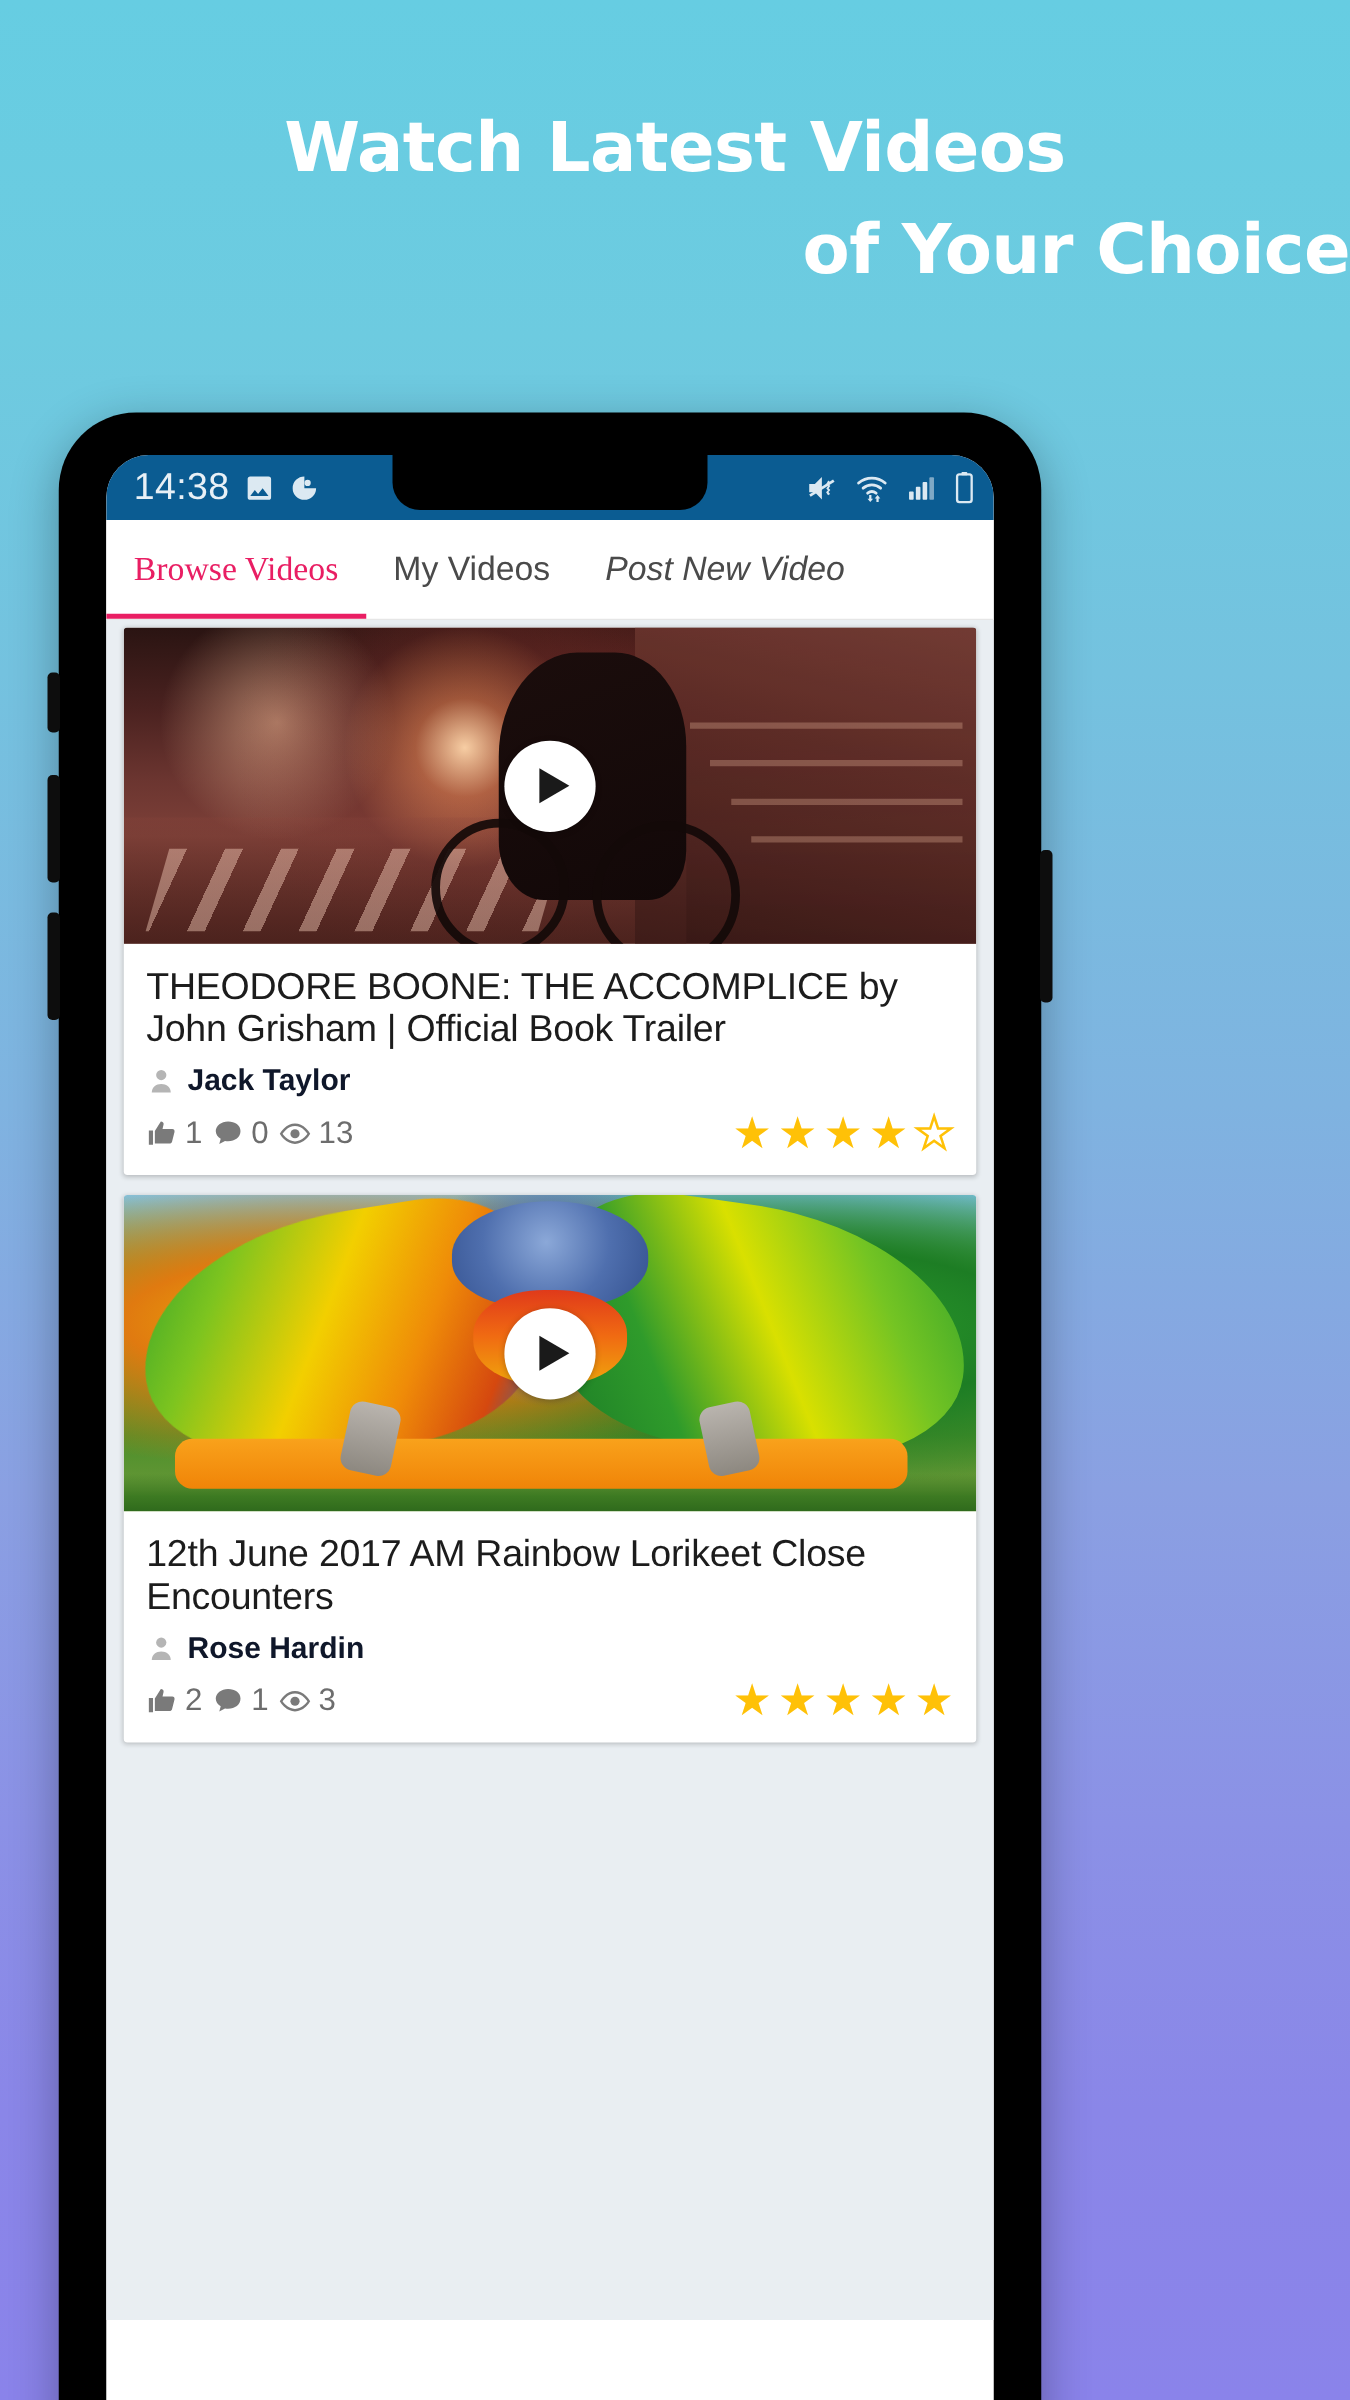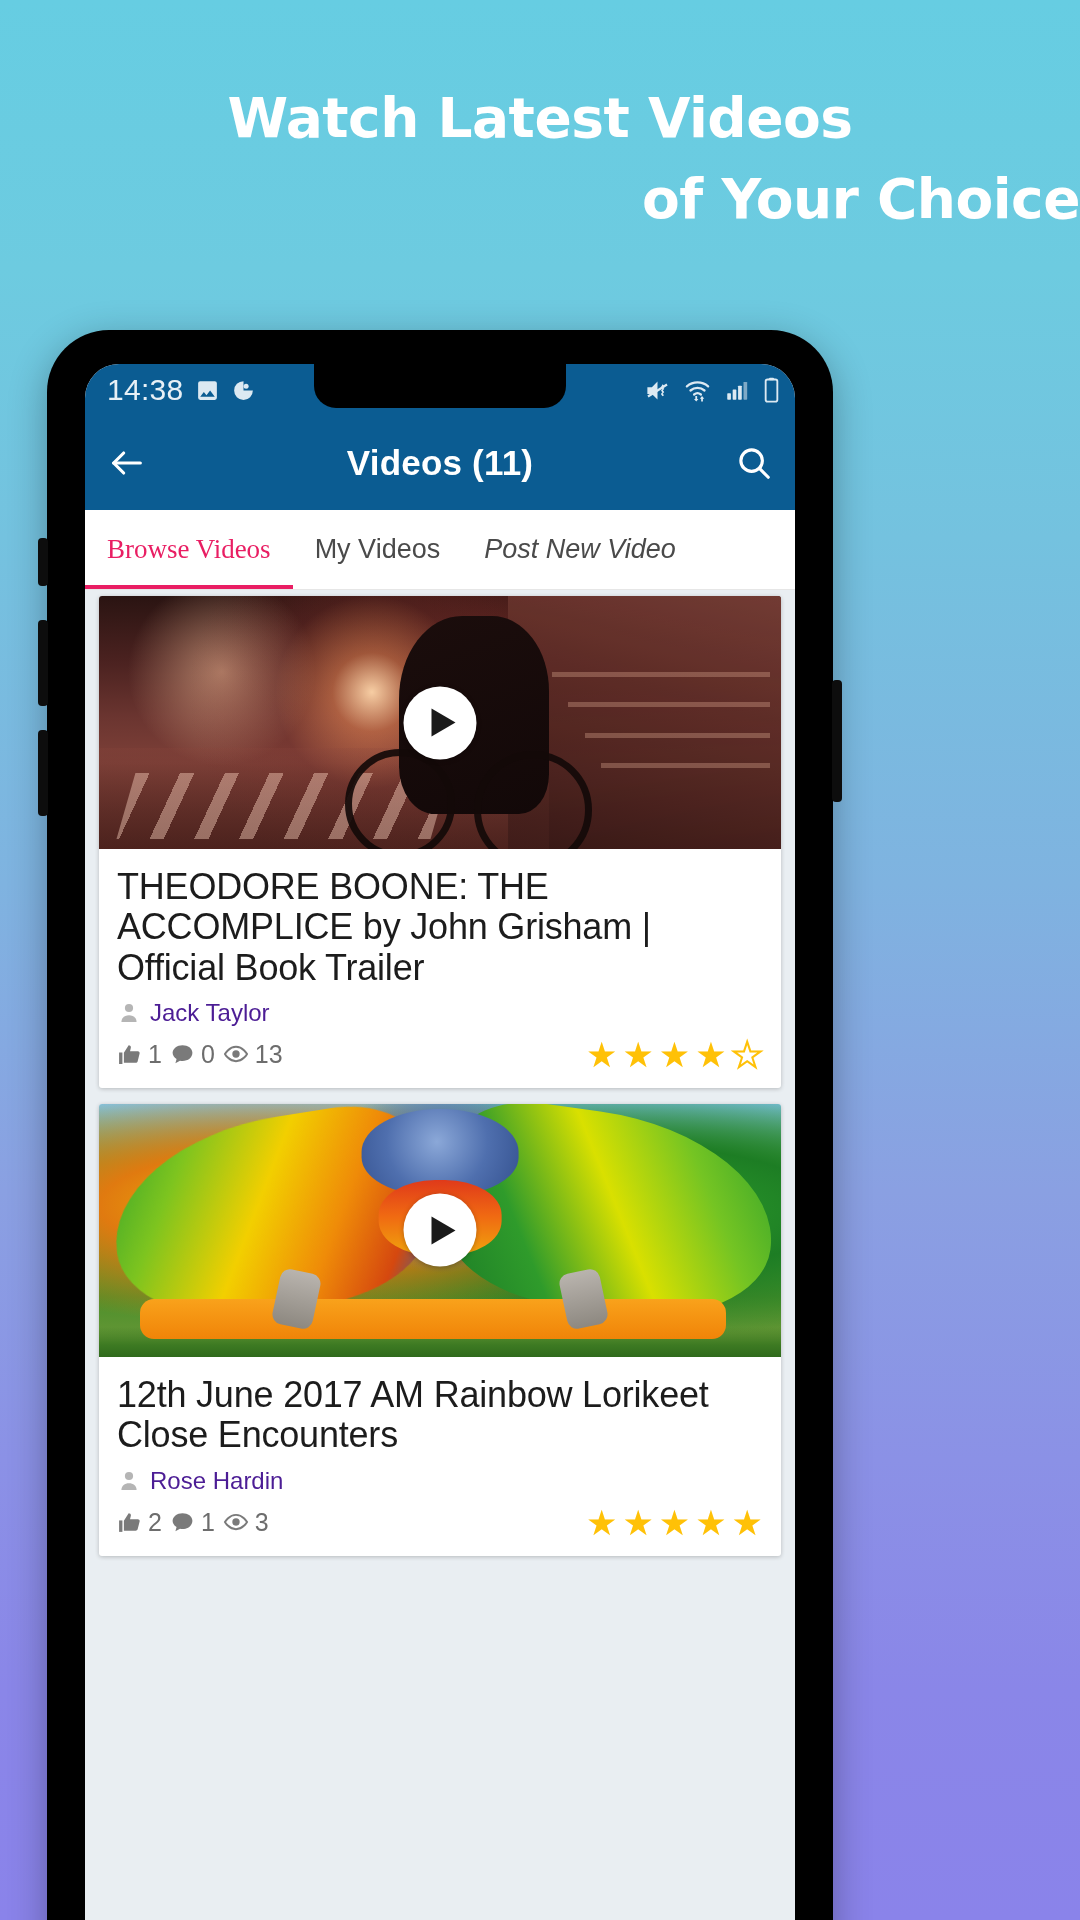--- a/index.html
+++ b/index.html
@@ -268,32 +268,32 @@
   .play-tri {
     width: 0; height: 0;
     border-left: 24px solid #1a1a1a;
     border-top: 14px solid transparent;
     border-bottom: 14px solid transparent;
     margin-left: 7px;
   }
 
   .card-body { padding: 18px 18px 16px 18px; }
   .video-title {
-    font-size: 36px;
+    font-size: 30px;
     color: #1c1c1c;
     line-height: 1.12;
     letter-spacing: -0.2px;
   }
   .author-row {
     display: flex;
     align-items: center;
     gap: 9px;
     margin-top: 11px;
   }
-  .author-name { font-size: 24px; color: #4c1d95; }
+  .author-name { font-size: 24px; color: #0f172a; font-weight: bold; }
   .meta-row {
     display: flex;
     align-items: center;
     margin-top: 10px;
   }
   .stats { display: flex; align-items: center; gap: 8px; }
   .stat { display: flex; align-items: center; gap: 6px; }
   .stat span { font-size: 25px; color: #6d6d6d; }
   .stars { margin-left: auto; display: flex; gap: 5px; }
   .star { font-size: 35px; line-height: 1; color: #ffc107; }
@@ -348,35 +348,20 @@
           <rect x="13" y="8" width="3.4" height="13" rx="0.6"></rect>
           <rect x="18" y="4.5" width="3.4" height="16.5" rx="0.6" fill="#7fa9c6"></rect>
         </svg>
         <svg class="sicon" width="19" height="28" viewBox="0 0 14 24" fill="none" stroke="#dce9f2" stroke-width="1.6">
           <rect x="2" y="3" width="10" height="19" rx="1.6"></rect>
           <rect x="5" y="1.4" width="4" height="2.2" rx="0.6" fill="#dce9f2" stroke="none"></rect>
         </svg>
       </div>
     </div>
 
-    <div class="appbar">
-      <div class="back-btn">
-        <svg width="40" height="40" viewBox="0 0 24 24" fill="none" stroke="#ffffff" stroke-width="1.9" stroke-linecap="round" stroke-linejoin="round">
-          <path d="M20 12H4"></path>
-            <path d="M10 18l-6-6 6-6"></path>
-        </svg>
-      </div>
-      <div class="appbar-title">Videos (11)</div>
-      <div class="search-btn">
-        <svg width="38" height="38" viewBox="0 0 24 24" fill="none" stroke="#ffffff" stroke-width="2" stroke-linecap="round">
-          <circle cx="10.5" cy="10.5" r="6.8"></circle>
-            <path d="M15.6 15.6L21 21"></path>
-        </svg>
-      </div>
-    </div>
 
     <div class="tabs">
       <div class="tab t0 active">
         <span>Browse Videos</span>
       </div>
       <div class="tab t1">
         <span>My Videos</span>
       </div>
       <div class="tab t2">
         <span>Post New Video</span>

